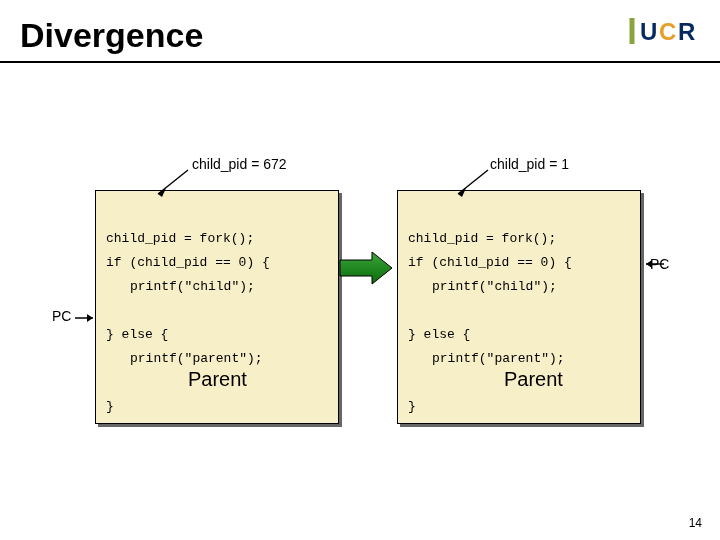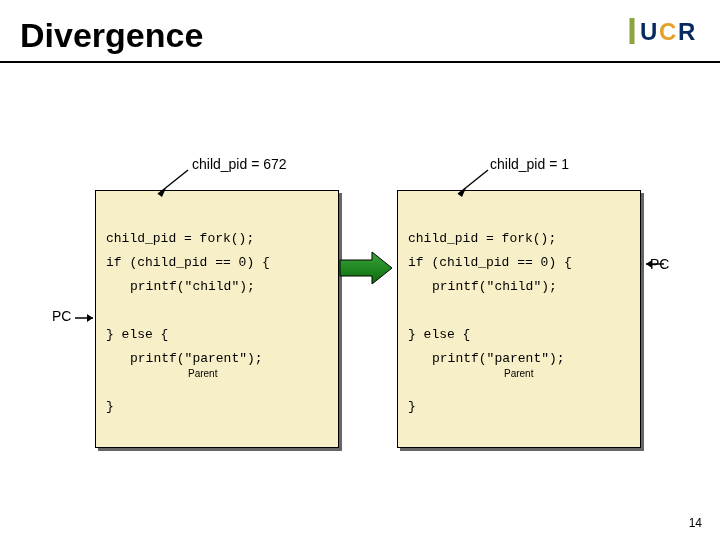--- a/index.html
+++ b/index.html
@@ -42,21 +42,21 @@
   .box-wrap {
     position: absolute;
     left: 95px;
     top: 190px;
   }
   .codebox {
     width: 222px;
     background: #f6efc7;
     border: 1px solid #000;
     box-shadow: 3px 3px 0 rgba(0,0,0,0.6);
-    padding: 12px 10px 28px 10px;
+    padding: 12px 10px 4px 10px;
     font-family: "Courier New", Courier, monospace;
     font-size: 13px;
     line-height: 24px;
     color: #000;
     white-space: pre;
   }
   .codebox .indent1 { padding-left: 24px; display:block; }
 
   .box2-wrap {
     position: absolute;
@@ -68,21 +68,21 @@
   .box-label {
     position: absolute;
     font-size: 14px;
     color: #000;
   }
   .label-left  { left: 192px; top: 156px; }
   .label-right { left: 490px; top: 156px; }
 
   .box-caption {
     position: absolute;
-    font-size: 10px;
+    font-size: 20px;
     color: #000;
   }
   .cap-left  { left: 188px; top: 368px; }
   .cap-right { left: 504px; top: 368px; }
 
   
   .pc-label {
     position: absolute;
     font-size: 14px;
     color: #000;

